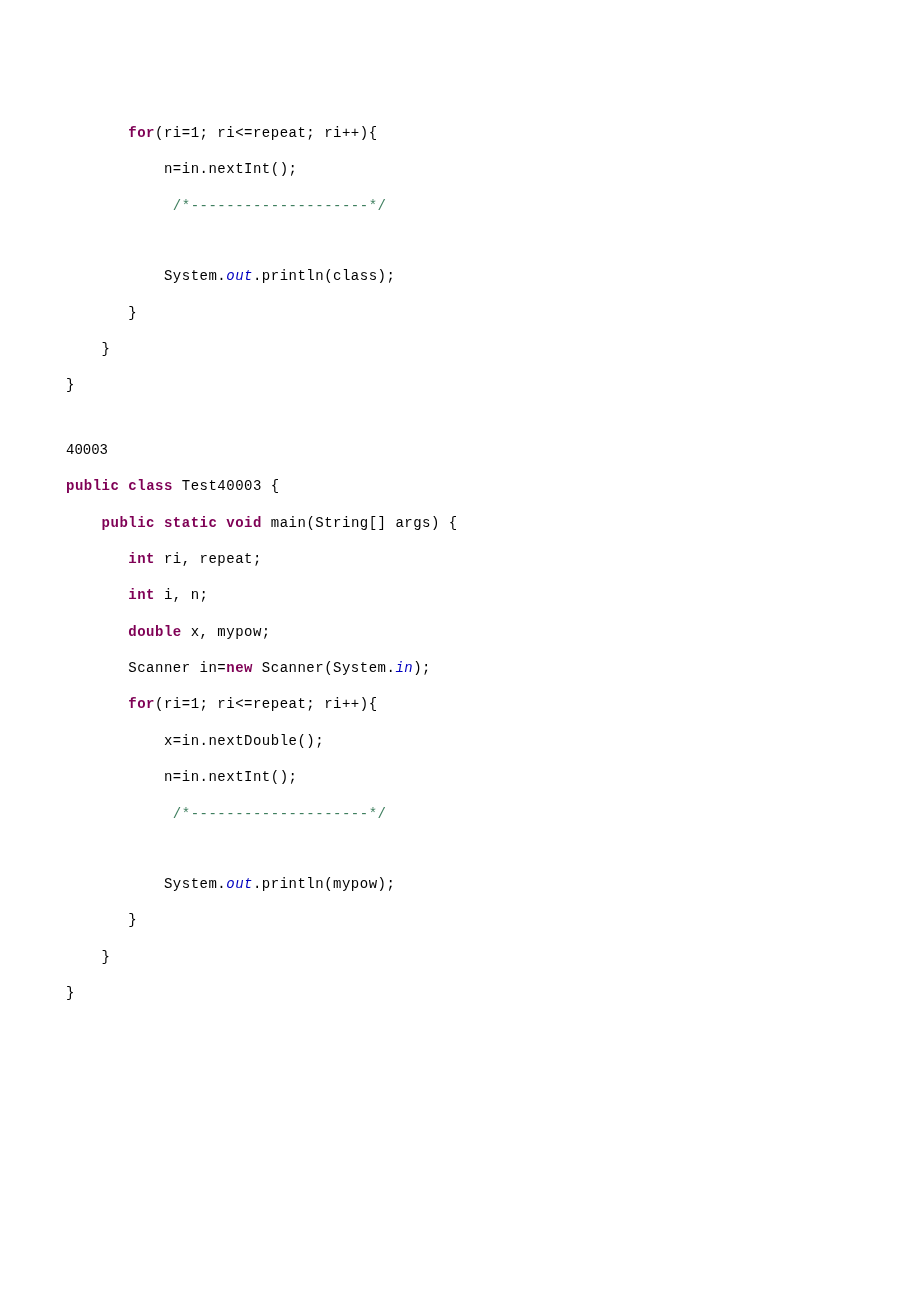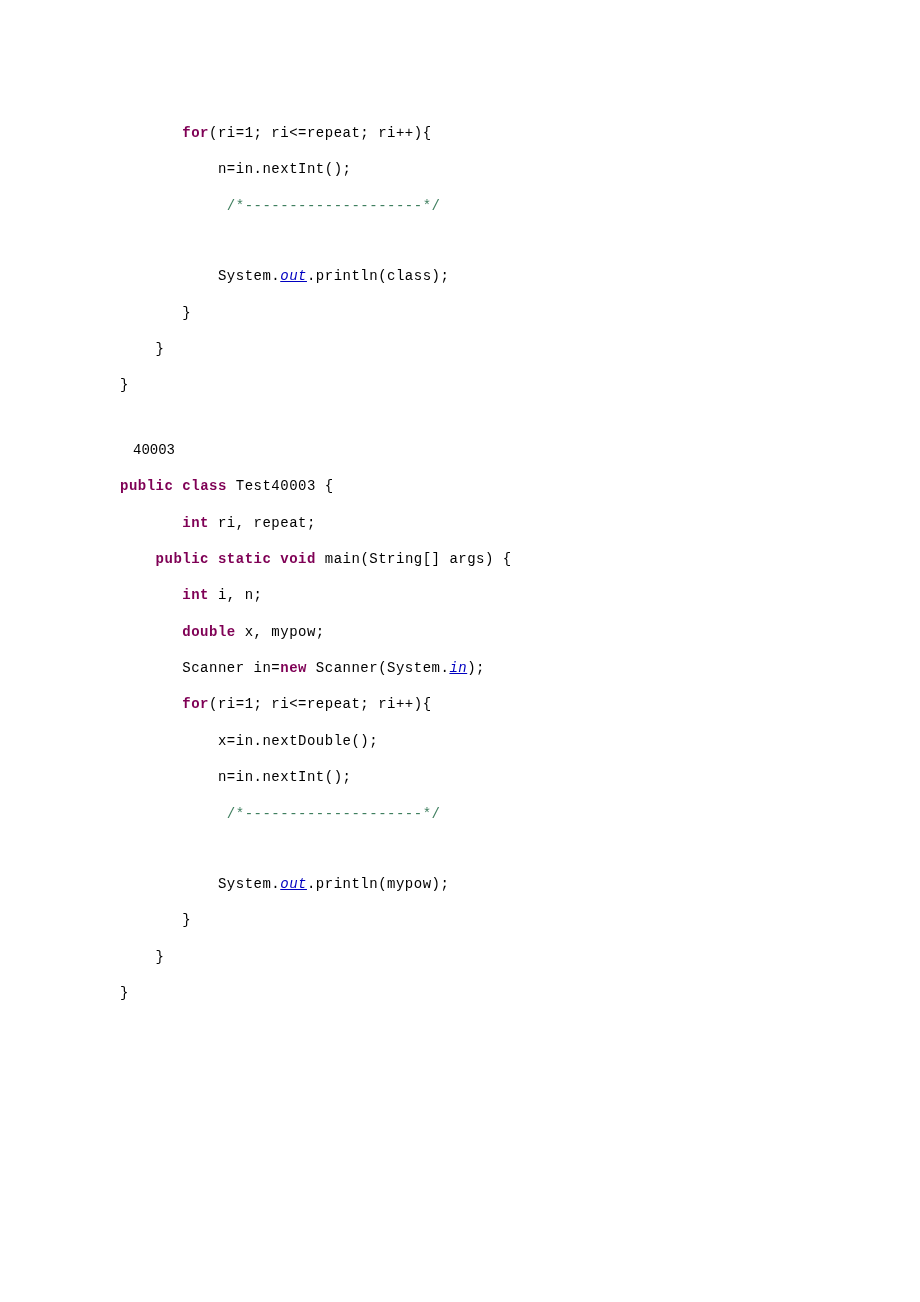--- a/index.html
+++ b/index.html
@@ -6,60 +6,59 @@
     margin: 0;
     padding: 0;
     background: #ffffff;
     font-family: "Courier New", Consolas, monospace;
     font-size: 14px;
     color: #000000;
   }
   .page {
     width: 776px;
     min-height: 1302px;
-    padding: 115px 155px 60px 120px;
+    padding: 115px 155px 60px 66px;
     box-sizing: border-box;
     background: #ffffff;
   }
   .code-line {
     white-space: pre;
     line-height: 2.6;
     letter-spacing: 0.5px;
   }
   .section-label {
     white-space: pre;
     line-height: 2.6;
     margin-top: 28px;
     margin-bottom: 0px;
-    margin-left: 13px;
   }
   .kw { color: #7f0055; font-weight: bold; }
-  .static-ref { color: #0000c0; font-style: italic; text-decoration: underline; }
+  .static-ref { color: #0000c0; font-style: italic; }
   .comment { color: #3f7f5f; }
   .blank-line { height: 34px; }
 </style>
 </head>
 <body>
 
 <div class="page">
 
   <div class="code-line">       <span class="kw">for</span><span>(ri=1; ri&lt;=repeat; ri++){</span></div>
   <div class="code-line">           <span>n=in.nextInt();</span></div>
   <div class="code-line">            <span class="comment">/*--------------------*/</span></div>
   <div class="blank-line"></div>
   <div class="code-line">           <span>System.</span><span class="static-ref">out</span><span>.println(class);</span></div>
   <div class="code-line">       <span>}</span></div>
   <div class="code-line">    <span>}</span></div>
   <div class="code-line"><span>}</span></div>
 
   <div class="section-label"><span>40003</span></div>
 
   <div class="code-line"><span class="kw">public</span> <span class="kw">class</span><span> Test40003 {</span></div>
+  <div class="code-line">    <span class="kw">public</span> <span class="kw">static</span> <span class="kw">void</span><span> main(String[] args) {</span></div>
   <div class="code-line">       <span class="kw">int</span><span> ri, repeat;</span></div>
-  <div class="code-line">    <span class="kw">public</span> <span class="kw">static</span> <span class="kw">void</span><span> main(String[] args) {</span></div>
   <div class="code-line">       <span class="kw">int</span><span> i, n;</span></div>
   <div class="code-line">       <span class="kw">double</span><span> x, mypow;</span></div>
   <div class="code-line">       <span>Scanner in=</span><span class="kw">new</span><span> Scanner(System.</span><span class="static-ref">in</span><span>);</span></div>
   <div class="code-line">       <span class="kw">for</span><span>(ri=1; ri&lt;=repeat; ri++){</span></div>
   <div class="code-line">           <span>x=in.nextDouble();</span></div>
   <div class="code-line">           <span>n=in.nextInt();</span></div>
   <div class="code-line">            <span class="comment">/*--------------------*/</span></div>
   <div class="blank-line"></div>
   <div class="code-line">           <span>System.</span><span class="static-ref">out</span><span>.println(mypow);</span></div>
   <div class="code-line">       <span>}</span></div>

